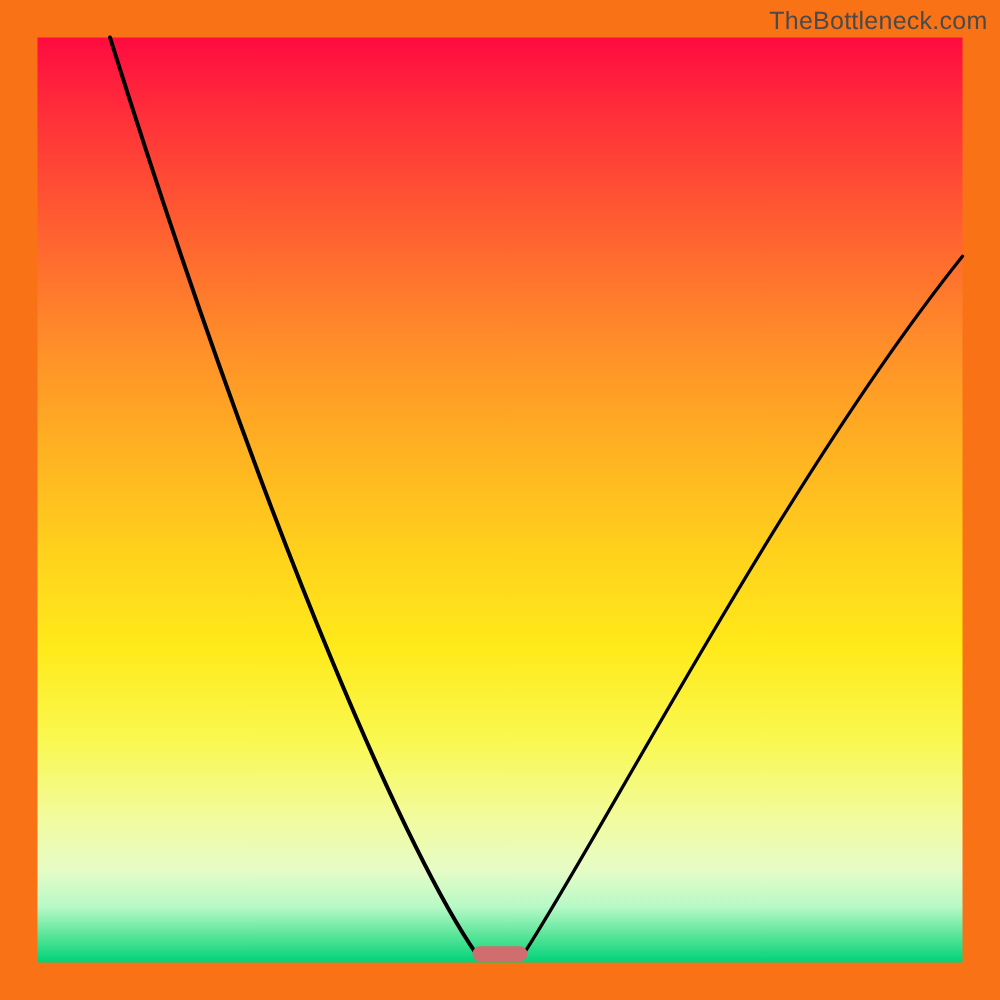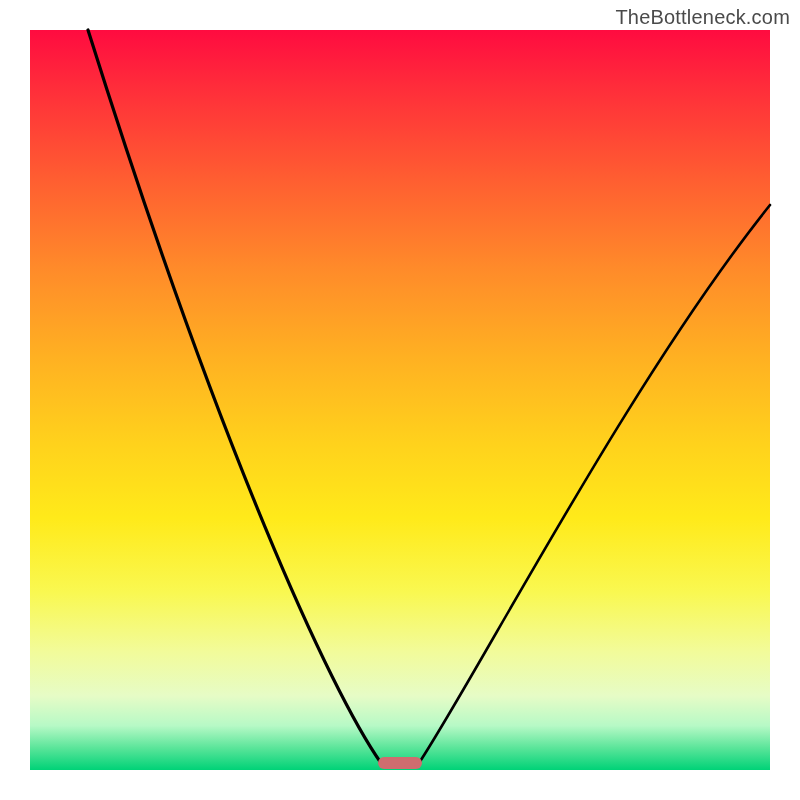--- a/index.html
+++ b/index.html
@@ -7,21 +7,21 @@
     padding: 0;
     width: 800px;
     height: 800px;
     background: #000;
     overflow: hidden;
     font-family: Arial, Helvetica, sans-serif;
   }
   .frame {
     position: absolute;
     inset: 0;
-    background: #ffffff;
+    background: #f97316;
   }
   .plot {
     position: absolute;
     left: 30px;
     top: 30px;
     width: 740px;
     height: 740px;
     background: linear-gradient(
       to bottom,
       #ff0b40 0%,

